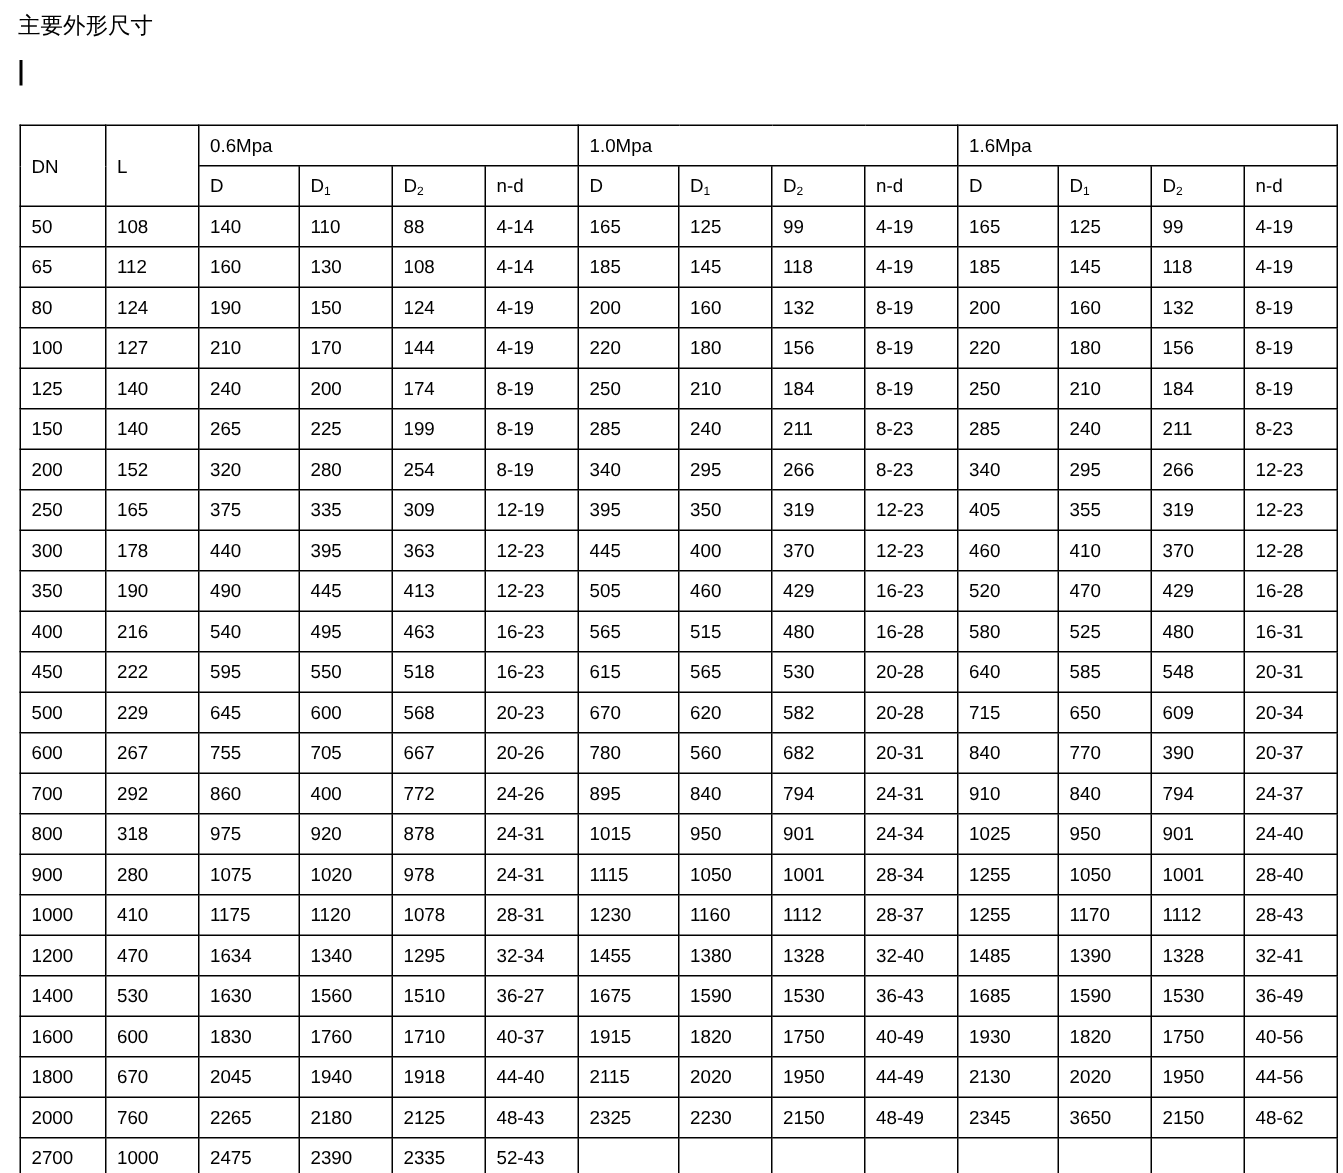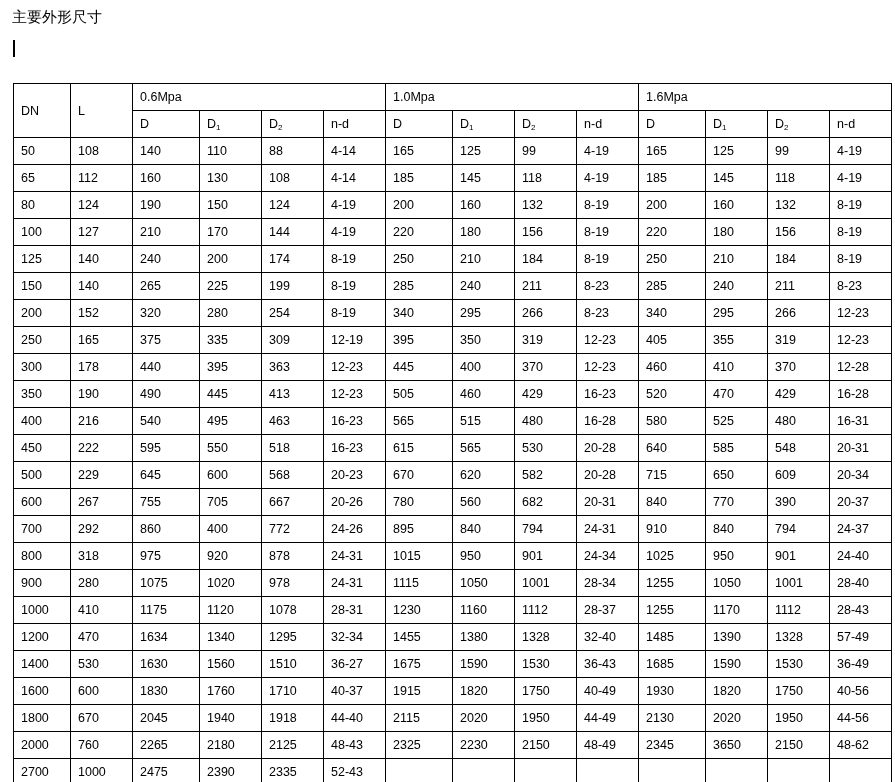--- a/index.html
+++ b/index.html
@@ -413,21 +413,21 @@
           <td>1340</td>
           <td>1295</td>
           <td>32-34</td>
           <td>1455</td>
           <td>1380</td>
           <td>1328</td>
           <td>32-40</td>
           <td>1485</td>
           <td>1390</td>
           <td>1328</td>
-          <td>57-49</td>
+          <td>32-41</td>
         </tr>
         <tr>
           <td>1400</td>
           <td>530</td>
           <td>1630</td>
           <td>1560</td>
           <td>1510</td>
           <td>36-27</td>
           <td>1675</td>
           <td>1590</td>

